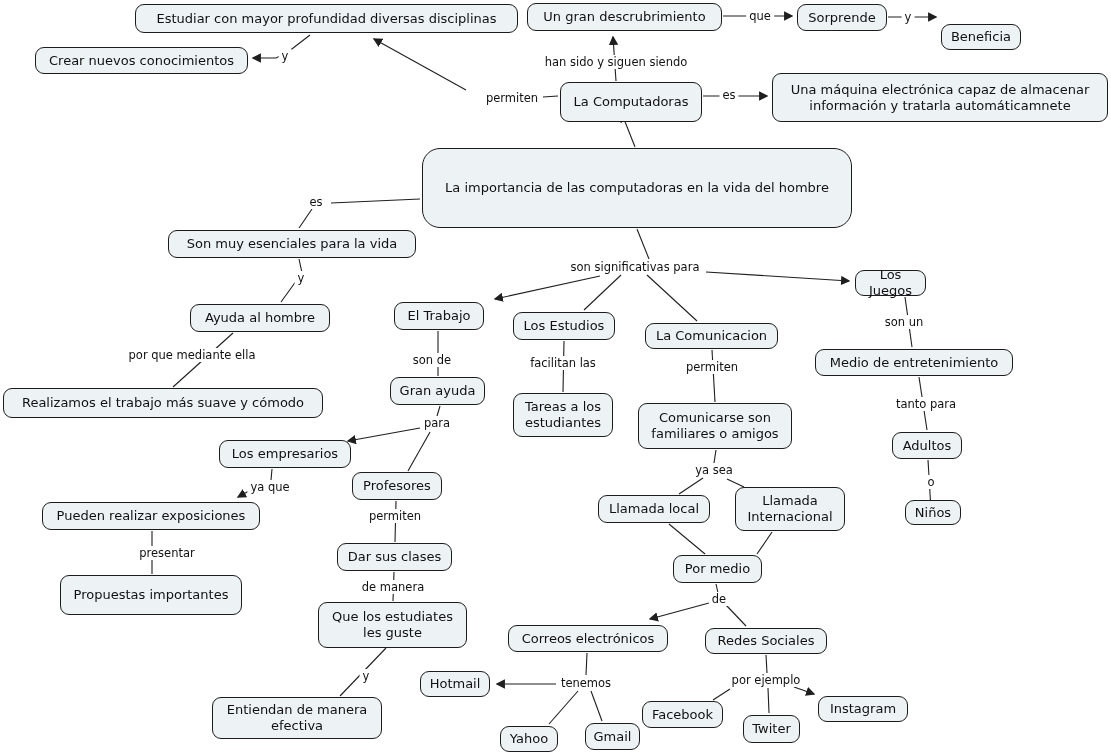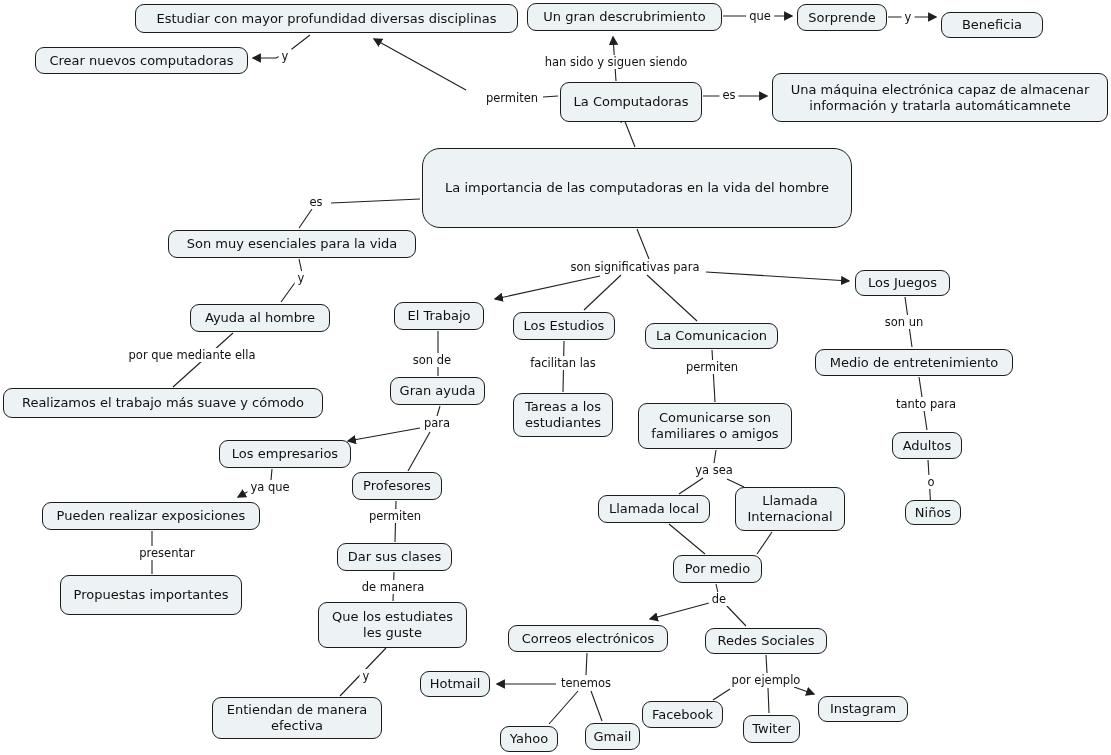--- a/index.html
+++ b/index.html
@@ -122,38 +122,38 @@
   <span class="llabel" style="left:393px;top:587px">de manera</span>
   <span class="llabel" style="left:366px;top:676px">y</span>
   <span class="llabel" style="left:714px;top:470px">ya sea</span>
   <span class="llabel" style="left:719px;top:599px">de</span>
   <span class="llabel" style="left:586px;top:683px">tenemos</span>
   <span class="llabel" style="left:766px;top:680px">por ejemplo</span>
 
   <div class="node" style="left:135px;top:4px;width:383px;height:29px">Estudiar con mayor profundidad diversas disciplinas</div>
   <div class="node" style="left:527px;top:3px;width:195px;height:28px">Un gran descrubrimiento</div>
   <div class="node" style="left:797px;top:4px;width:90px;height:27px">Sorprende</div>
-  <div class="node" style="left:941px;top:12px;width:102px;height:26px">Beneficia</div>
-  <div class="node" style="left:35px;top:47px;width:213px;height:27px">Crear nuevos computadoras</div>
+  <div class="node" style="left:941px;top:24px;width:80px;height:26px">Beneficia</div>
+  <div class="node" style="left:35px;top:47px;width:213px;height:27px">Crear nuevos conocimientos</div>
   <div class="node" style="left:560px;top:82px;width:142px;height:40px">La Computadoras</div>
   <div class="node" style="left:772px;top:73px;width:336px;height:49px">Una máquina electrónica capaz de almacenar
 información y tratarla automáticamnete</div>
   <div class="node big" style="left:422px;top:148px;width:430px;height:80px">La importancia de las computadoras en la vida del hombre</div>
   <div class="node" style="left:168px;top:230px;width:248px;height:28px">Son muy esenciales para la vida</div>
   <div class="node" style="left:190px;top:304px;width:140px;height:28px">Ayuda al hombre</div>
   <div class="node" style="left:3px;top:388px;width:320px;height:30px">Realizamos el trabajo más suave y cómodo</div>
   <div class="node" style="left:394px;top:302px;width:90px;height:28px">El Trabajo</div>
   <div class="node" style="left:390px;top:377px;width:95px;height:28px">Gran ayuda</div>
   <div class="node" style="left:513px;top:312px;width:102px;height:28px">Los Estudios</div>
   <div class="node" style="left:513px;top:393px;width:100px;height:44px">Tareas a los
 estudiantes</div>
   <div class="node" style="left:645px;top:323px;width:133px;height:26px">La Comunicacion</div>
   <div class="node" style="left:638px;top:403px;width:154px;height:46px">Comunicarse son
 familiares o amigos</div>
-  <div class="node" style="left:855px;top:270px;width:95px;height:26px">Los Juegos</div>
+  <div class="node" style="left:855px;top:270px;width:71px;height:26px">Los Juegos</div>
   <div class="node" style="left:815px;top:349px;width:198px;height:27px">Medio de entretenimiento</div>
   <div class="node" style="left:892px;top:432px;width:70px;height:27px">Adultos</div>
   <div class="node" style="left:905px;top:500px;width:56px;height:25px">Niños</div>
   <div class="node" style="left:219px;top:440px;width:132px;height:28px">Los empresarios</div>
   <div class="node" style="left:42px;top:502px;width:218px;height:28px">Pueden realizar exposiciones</div>
   <div class="node" style="left:60px;top:575px;width:182px;height:40px">Propuestas importantes</div>
   <div class="node" style="left:352px;top:472px;width:90px;height:28px">Profesores</div>
   <div class="node" style="left:337px;top:543px;width:115px;height:28px">Dar sus clases</div>
   <div class="node" style="left:212px;top:697px;width:170px;height:42px">Entiendan de manera
 efectiva</div>

